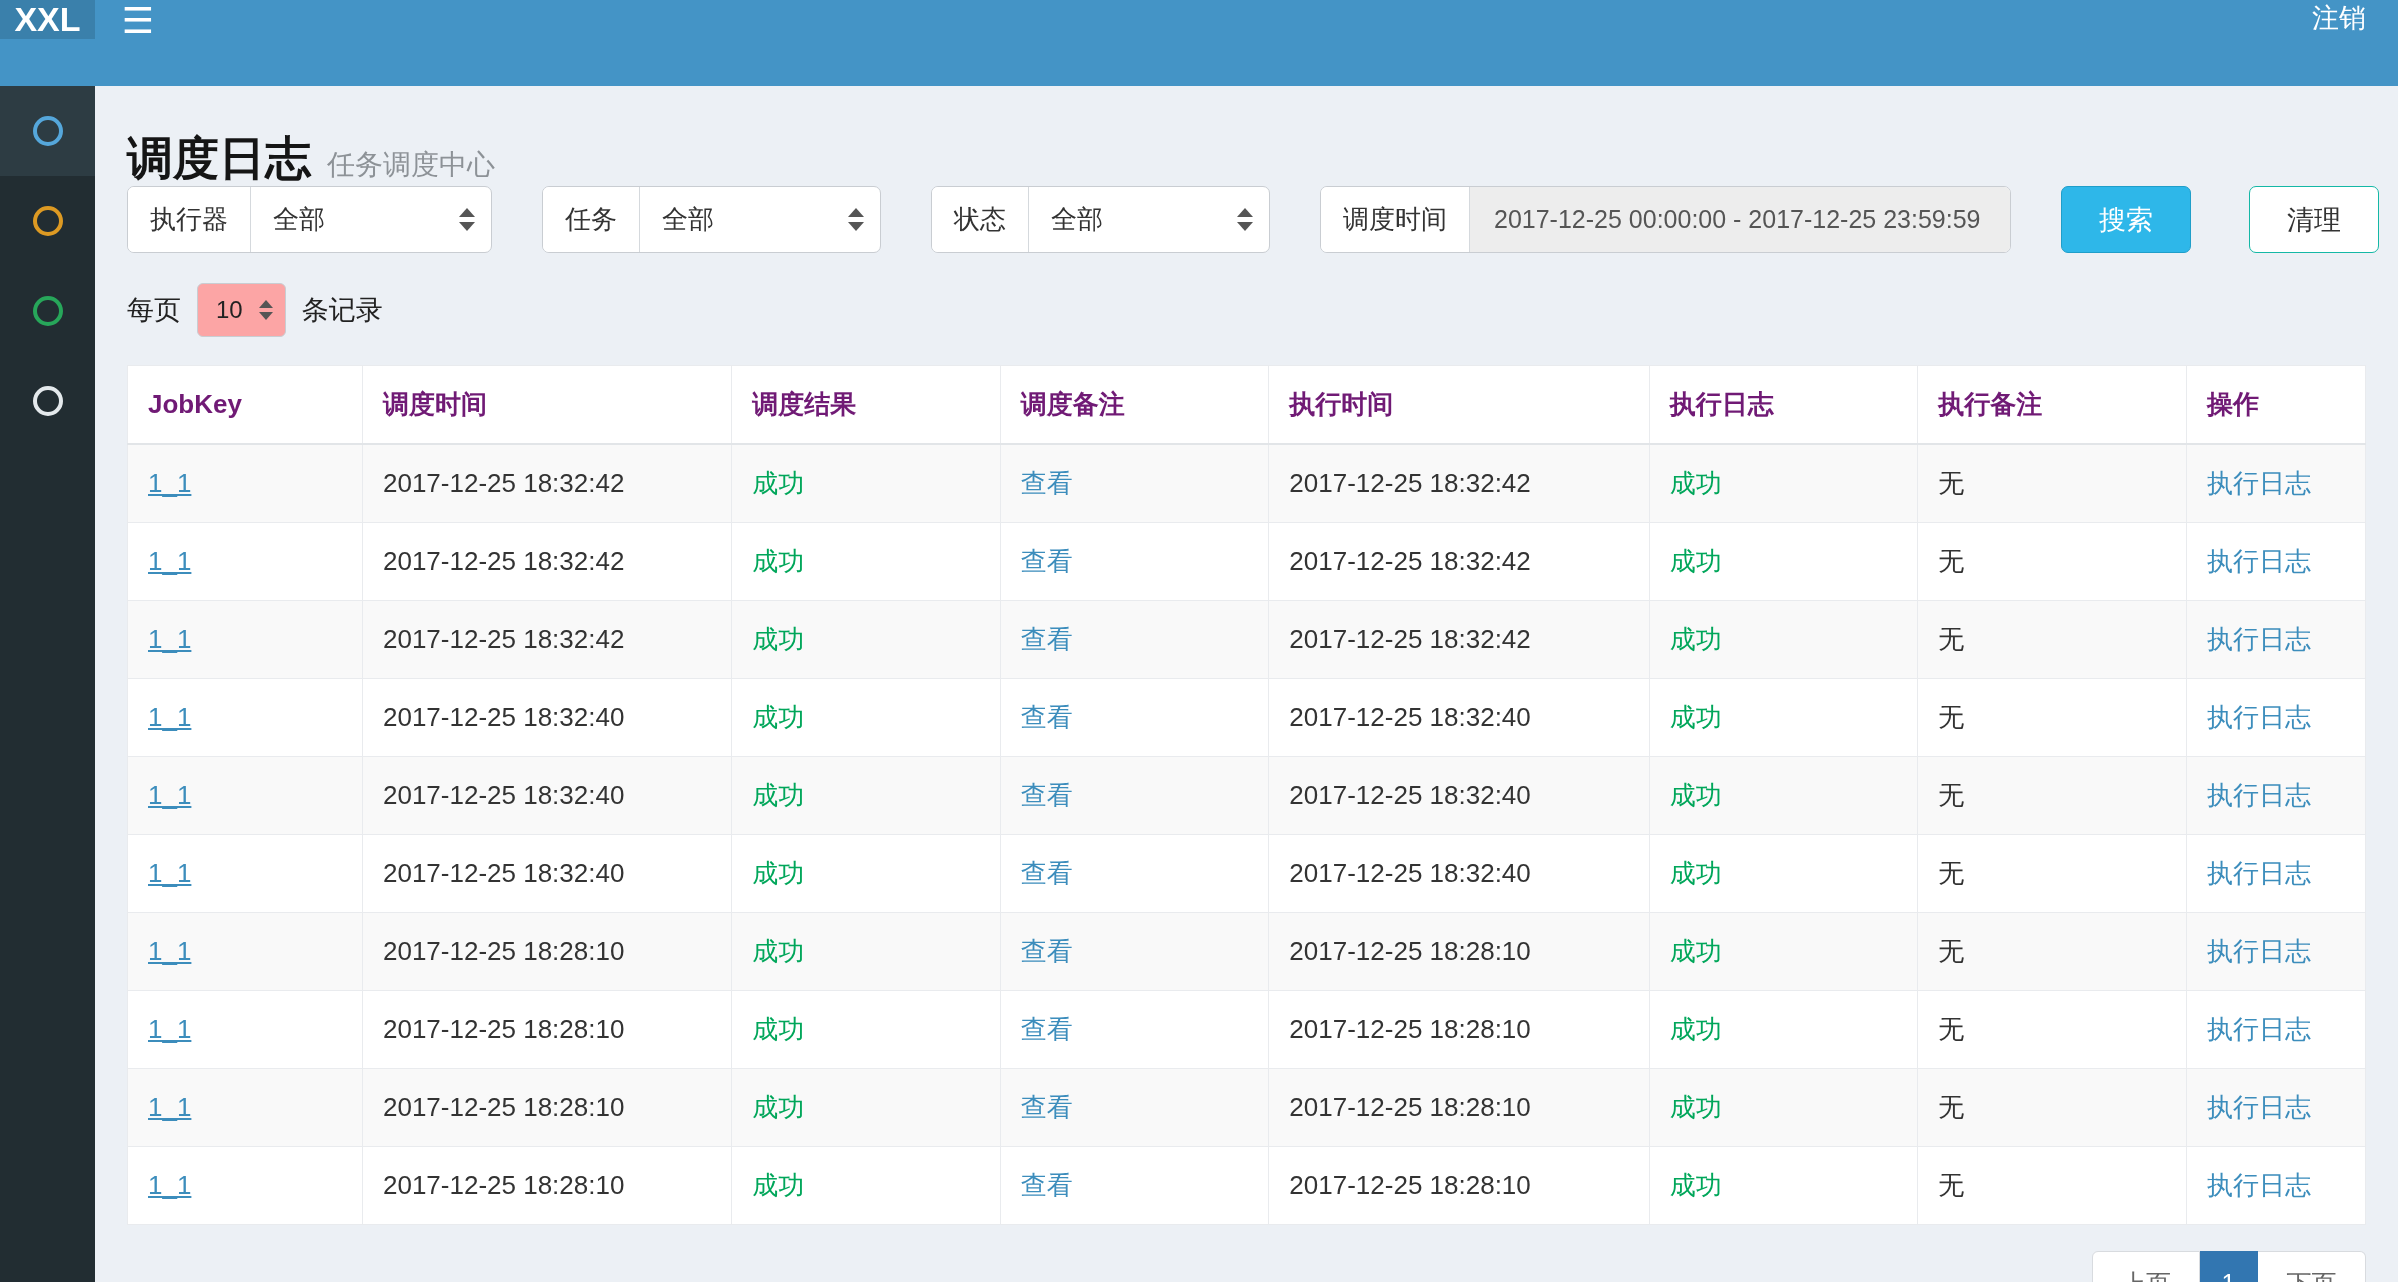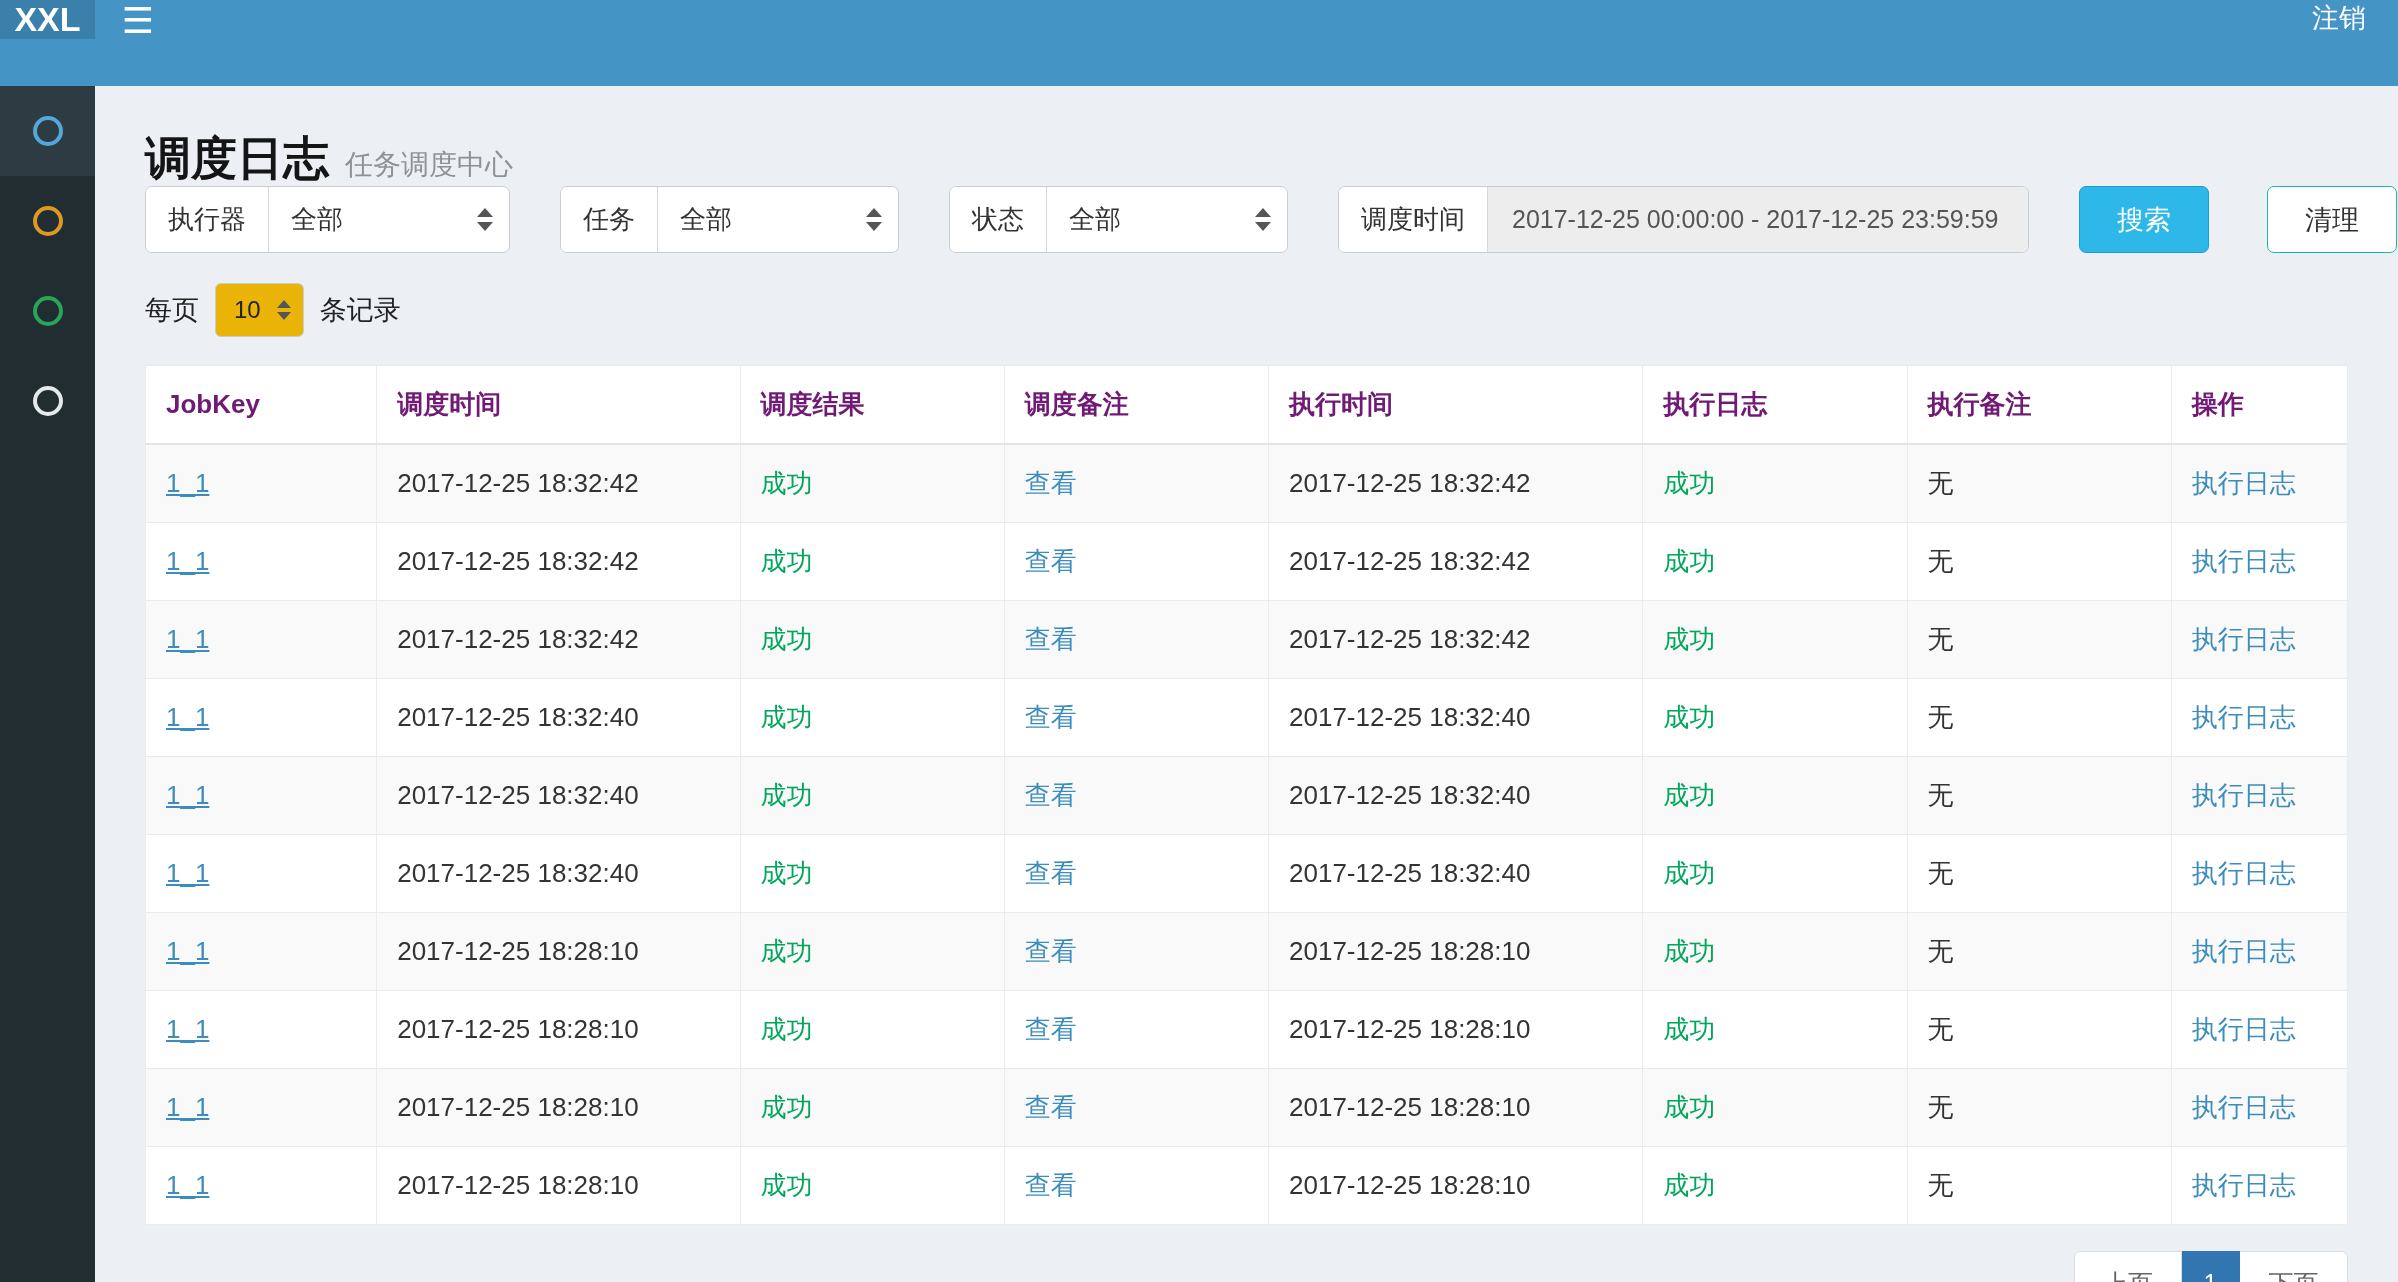--- a/index.html
+++ b/index.html
@@ -36,21 +36,21 @@
     position: absolute; top: 86px; left: 0; bottom: 0; width: 95px;
     background: var(--sidebar-bg, #222d32);
   }
   .side-item { height: 90px; display: flex; align-items: center; justify-content: center; cursor: pointer; }
   .side-item.active { background: var(--sidebar-active, #2d3c43); }
   .circle-icon { width: 30px; height: 30px; border-radius: 50%; border: 4px solid #fff; }
 
   
   .main {
     position: absolute; top: 86px; left: 95px; right: 0; bottom: 0;
-    padding: 0 50px; overflow: hidden;
+    padding: 0 32px; overflow: hidden;
   }
   .page-header { padding: 44px 0 0; display: flex; align-items: baseline; gap: 16px; }
   .page-title { font-size: 46px; font-weight: bold; color: #151515; line-height: 56px; }
   .page-subtitle { font-size: 28px; color: #8d9297; }
 
   
   .filter-bar { display: flex; align-items: center; }
   .input-group {
     display: flex; align-items: stretch; height: 67px;
     background: #fff; border: 1px solid #c9cdd2; border-radius: 7px;
@@ -83,21 +83,21 @@
   }
   .btn-search {
     width: 130px; margin-left: auto; color: #fff;
     background: var(--search-bg, #2eb7e9); border: 1px solid var(--search-border, #1f9ec9);
   }
   .btn-clear { width: 130px; margin-left: 58px; background: #fff; border: 1px solid #14b8a6; color: #333; }
 
   
   .pagesize { display: flex; align-items: center; gap: 16px; margin-top: 30px; font-size: 27px; color: #222; }
   .ps-select {
-    height: 54px; background: #eab308; border: 1px solid #c9cdd2; border-radius: 6px;
+    height: 54px; background: #fca5a5; border: 1px solid #c9cdd2; border-radius: 6px;
     display: flex; align-items: center; gap: 16px; padding: 0 12px 0 18px;
     font-size: 24px; cursor: pointer;
   }
 
   
   .log-table {
     width: 100%; margin-top: 28px; border-collapse: collapse;
     background: #fff; font-size: 26px; table-layout: fixed;
   }
   .log-table th, .log-table td {

